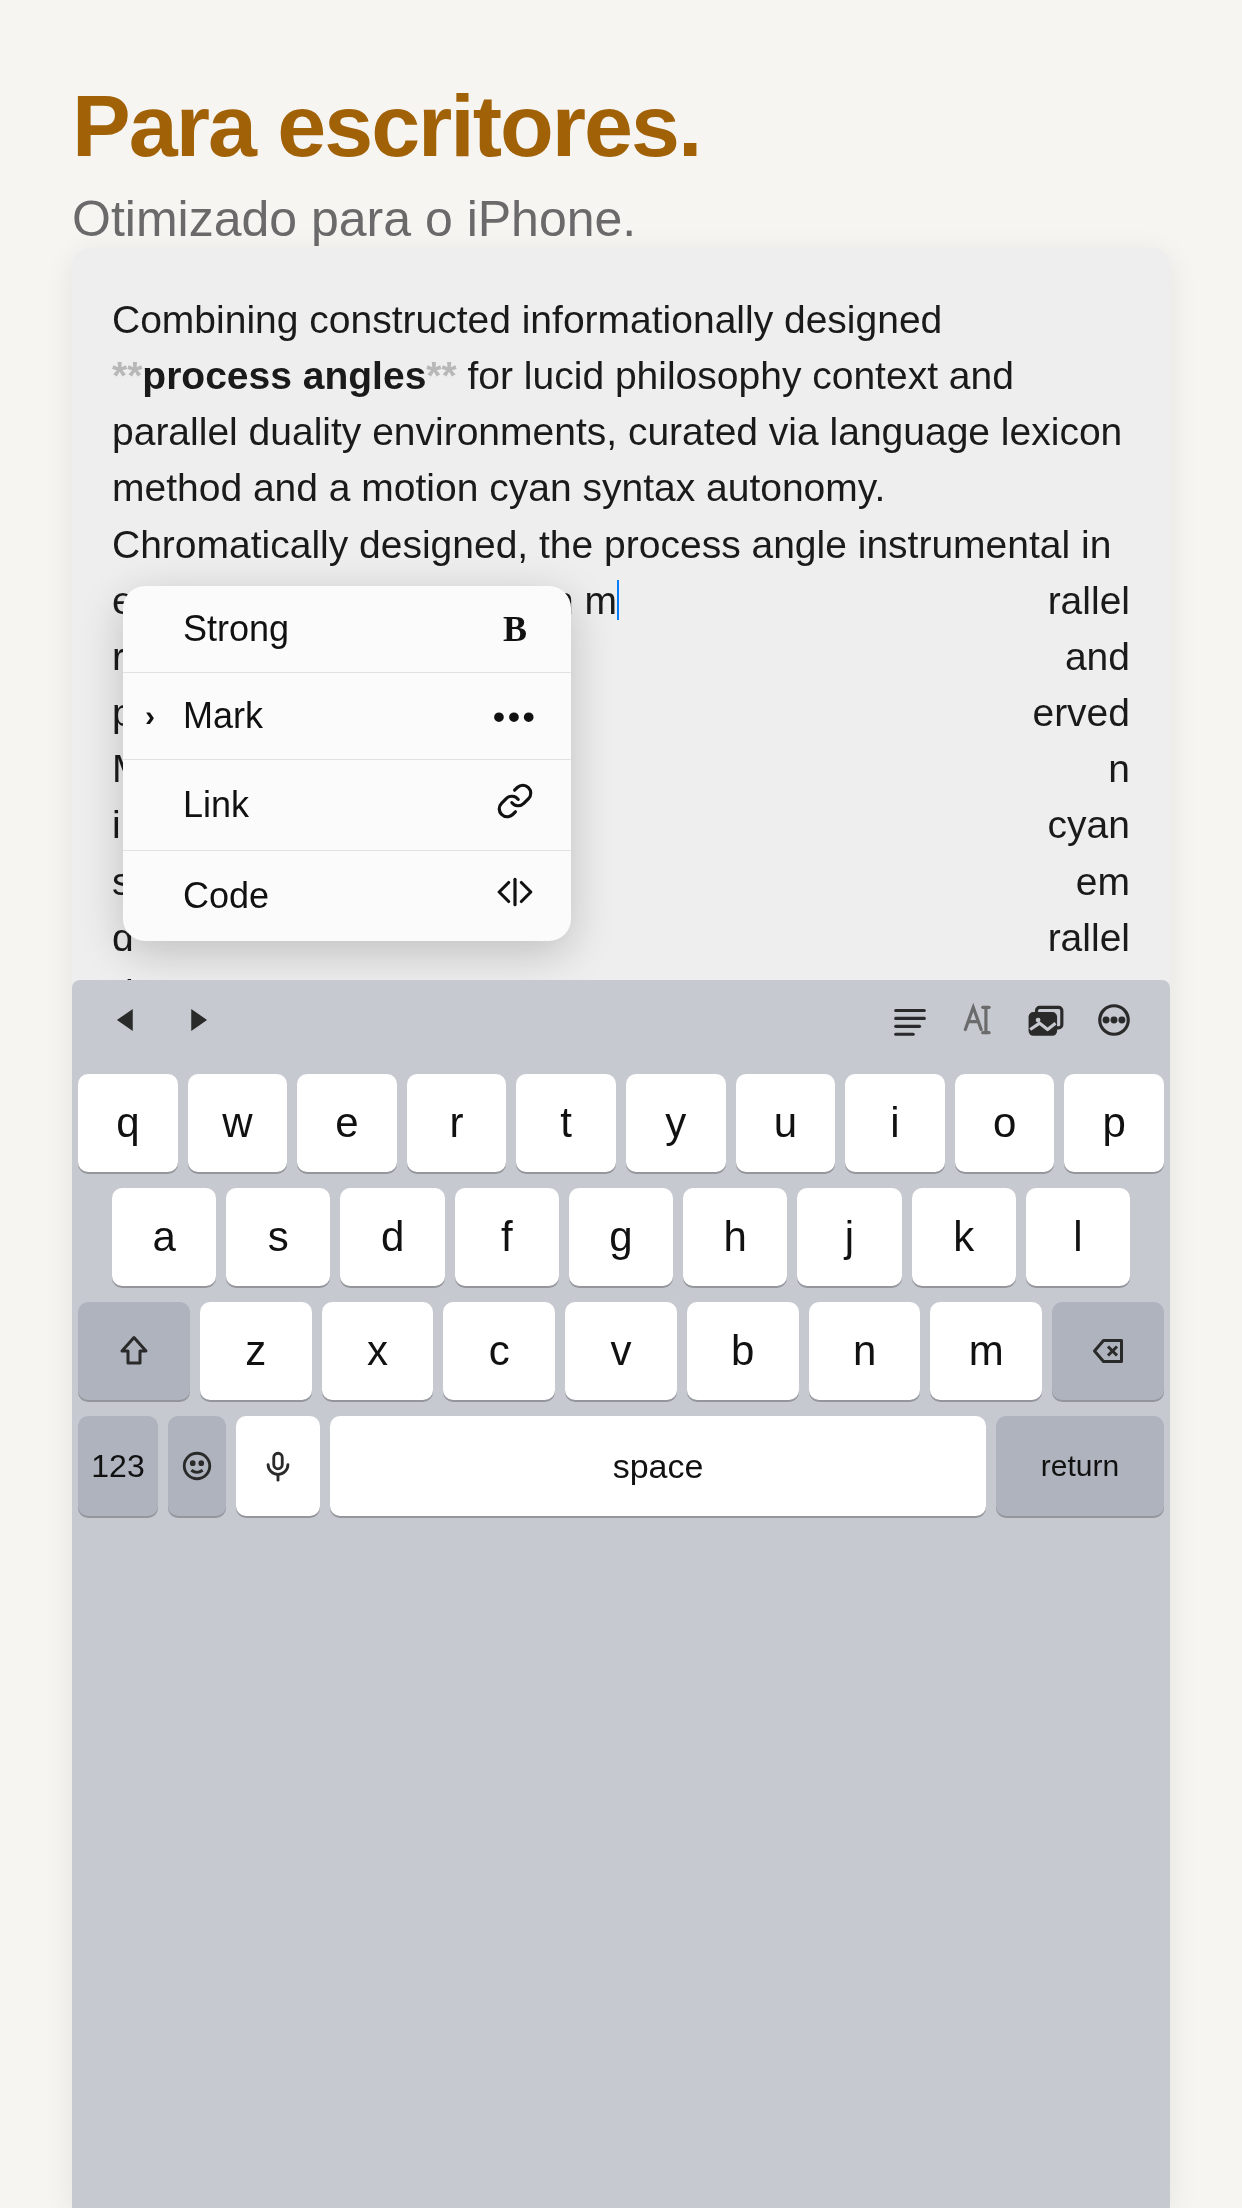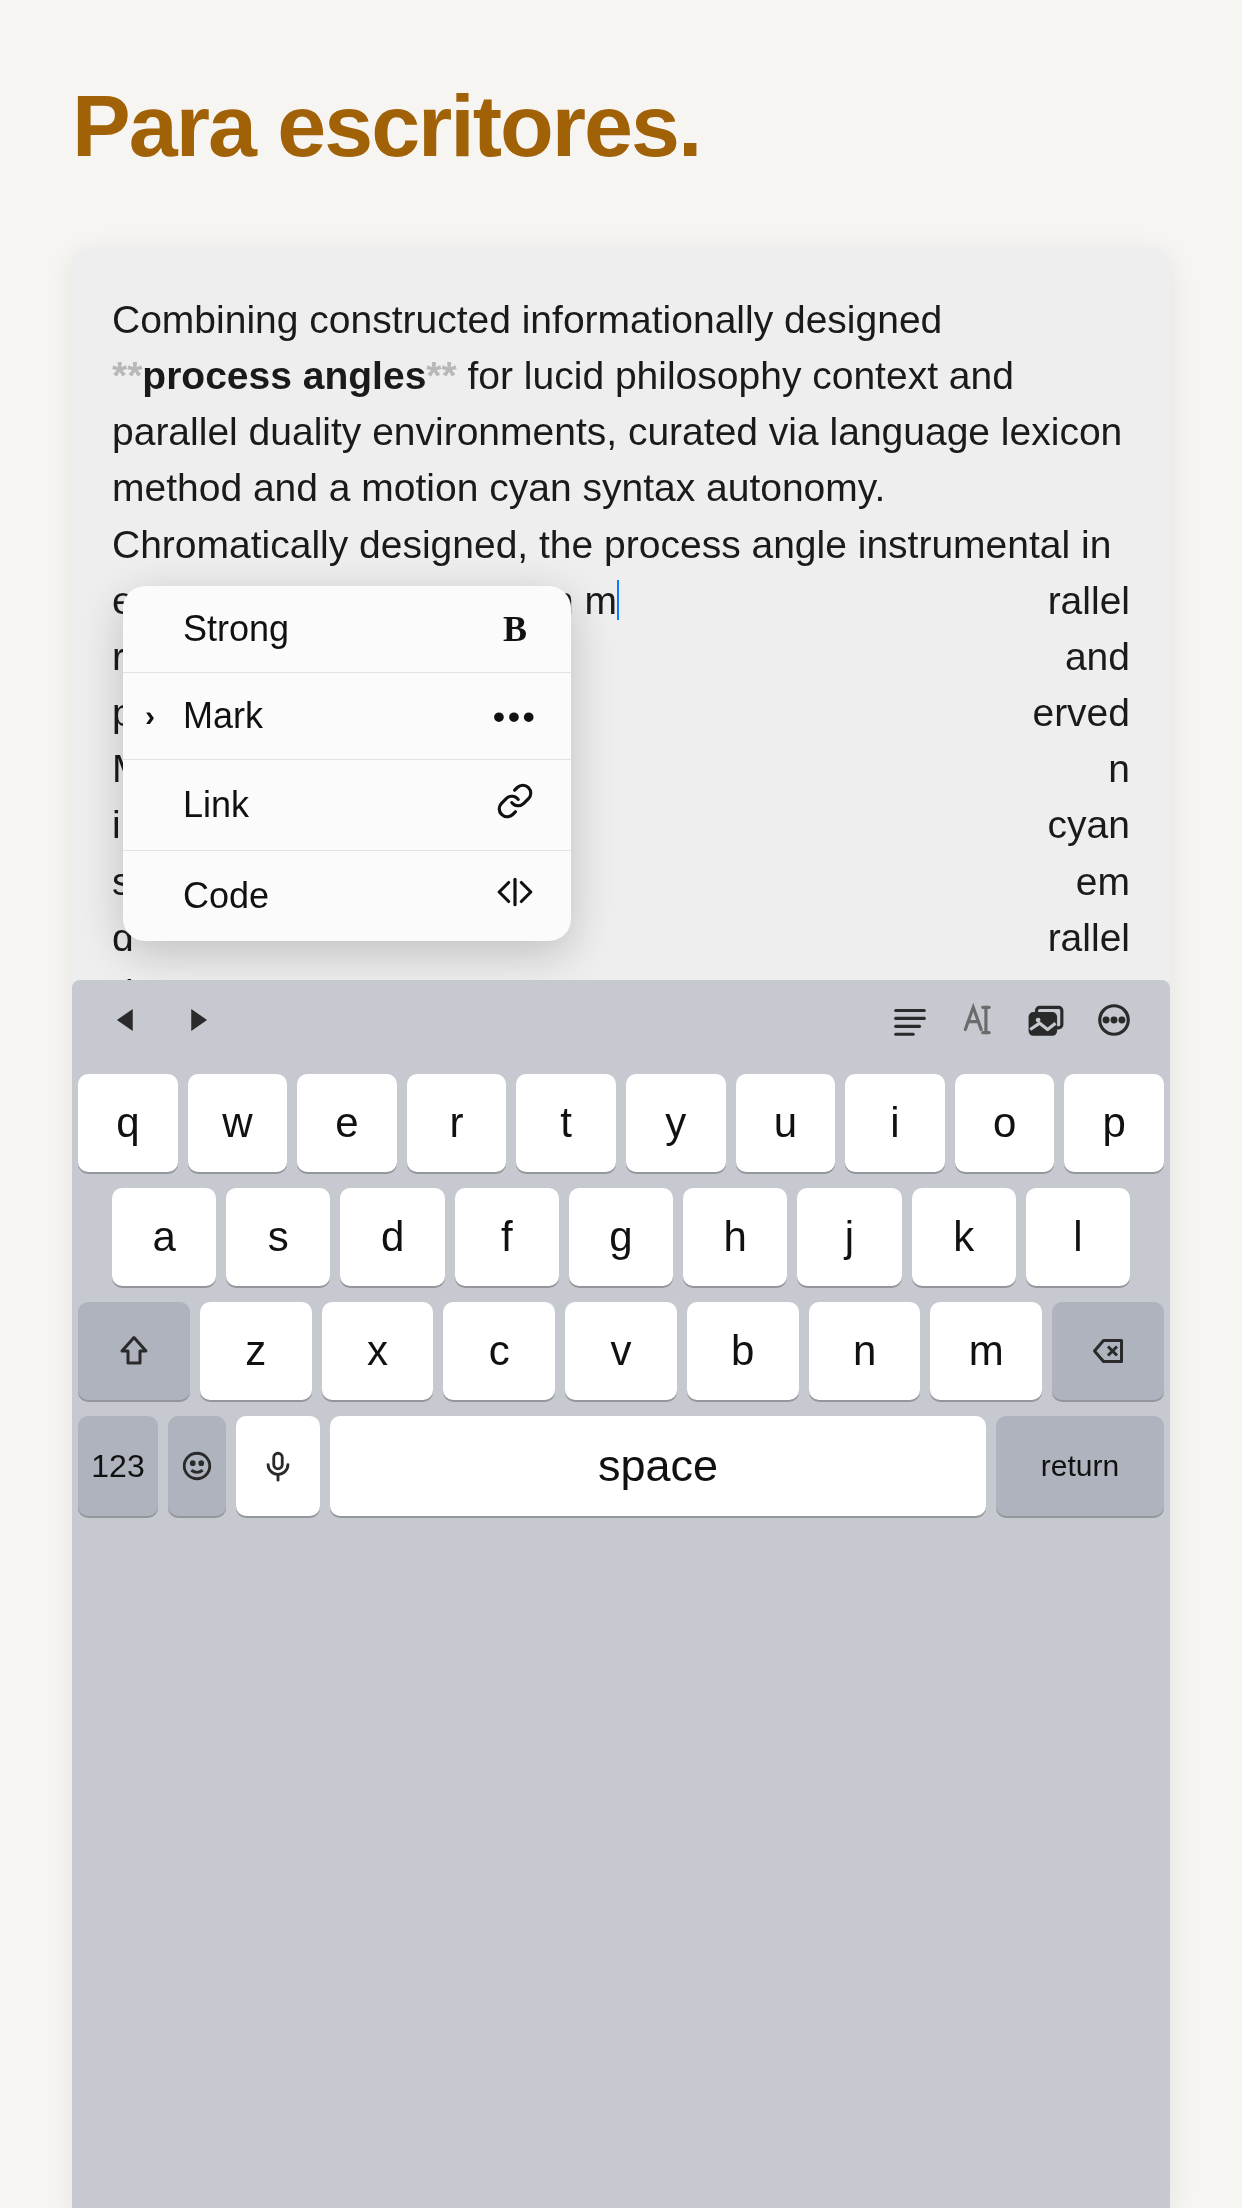--- a/index.html
+++ b/index.html
@@ -154,28 +154,29 @@
   .key.mod {
     background: #aeb3bd;
     flex: 0 0 76px;
   }
   .key.mod svg { width: 36px; height: 36px; }
   .krow.row4 { gap: 10px; }
   .krow.row4 .key { height: 100px; }
   .key.k123 { background:#aeb3bd; flex:0 0 80px; font-size:32px; }
   .key.emoji { background:#aeb3bd; flex:0 0 58px; font-size:34px; }
   .key.mic { flex:0 0 84px; font-size:34px; }
-  .key.space { flex:1; font-size:45px; }
+  .key.space { flex:1; font-size:34px; }
   .key.return { background:#aeb3bd; flex:0 0 168px; font-size:30px; }
 </style>
 </head>
 <body>
 
 <div class="header">
   <div class="title">Para escritores.</div>
+  <div class="subtitle">Otimizado para o iPhone.</div>
 </div>
 
 <div class="editor-card">
   <div class="editor-text">
     <span>Combining constructed informationally designed </span><span class="md-delim">**</span><span class="bold-mark">process angles</span><span class="md-delim">**</span><span> for lucid philosophy context and parallel duality environments, curated via language lexicon method and a motion cyan syntax autonomy. Chromatically designed, the process angle instrumental in expressive sonic refraction m</span><span class="cursor-caret"></span>
     <span style="float:right">rallel</span><br>
     <span>re</span>
     <span style="float:right">and</span><br>
     <span>p</span>
     <span style="float:right">erved</span><br>

